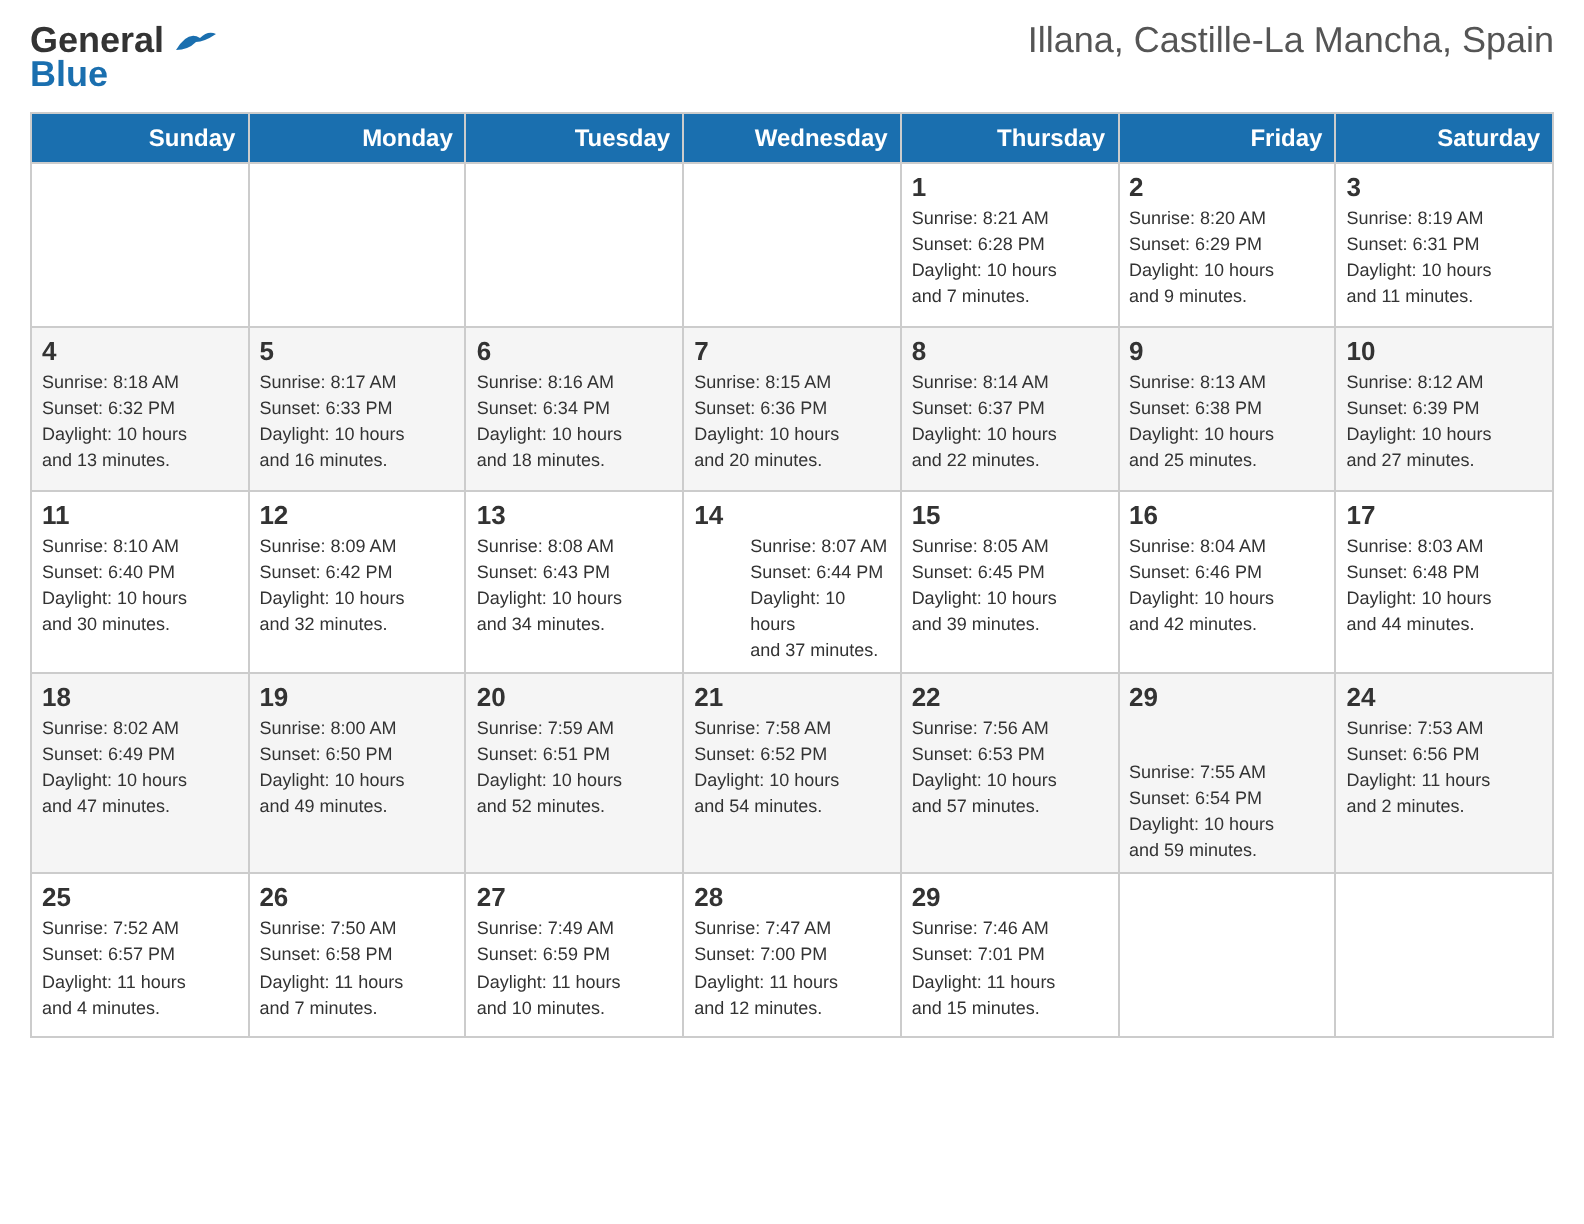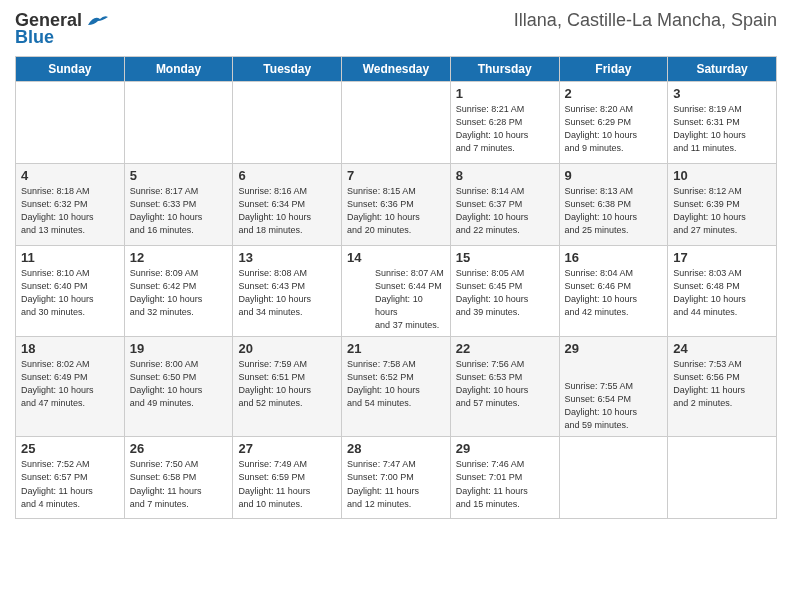--- a/index.html
+++ b/index.html
@@ -48,21 +48,21 @@
     table {
       width: 100%;
       border-collapse: collapse;
       table-layout: fixed;
     }
     thead th {
       background: #1a6faf;
       color: #fff;
       font-size: 12px;
       font-weight: bold;
-      text-align: center;
+      text-align: right;
       padding: 5px 6px;
       border: 1px solid #ccc;
     }
     tbody td {
       border: 1px solid #ccc;
       vertical-align: top;
       padding: 4px 5px;
       font-size: 9.5px;
       color: #333;
       height: 82px;

